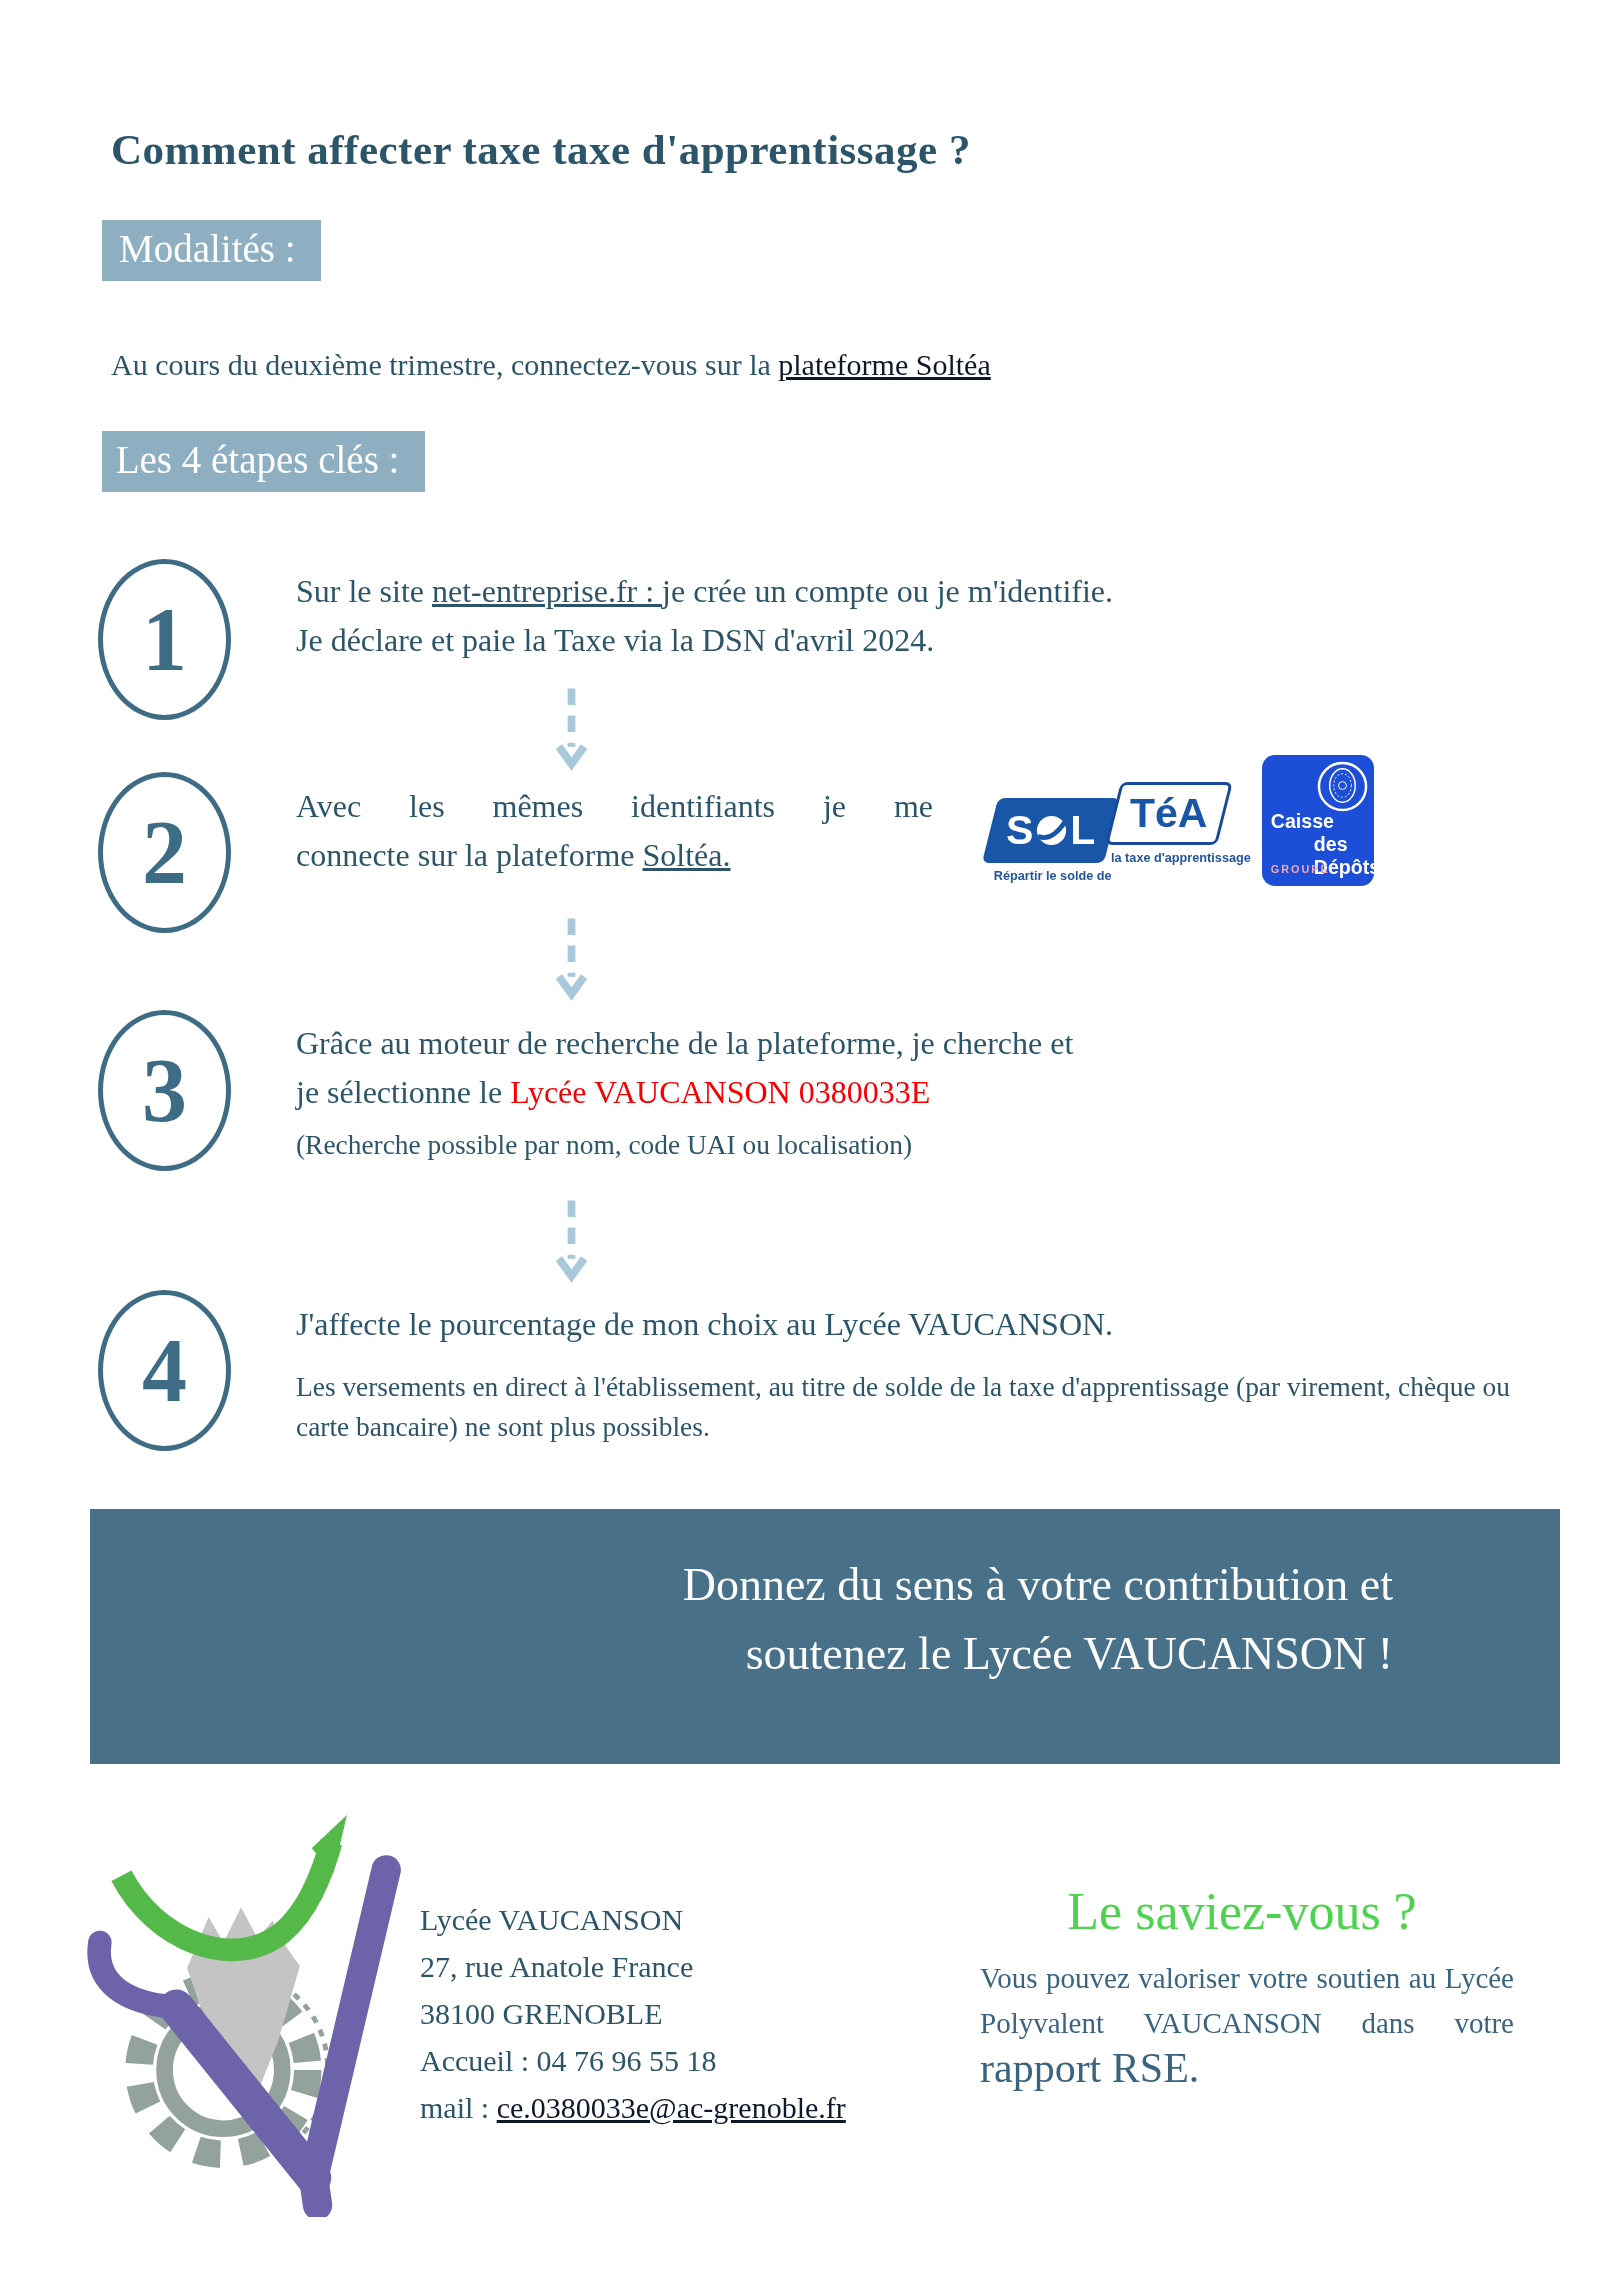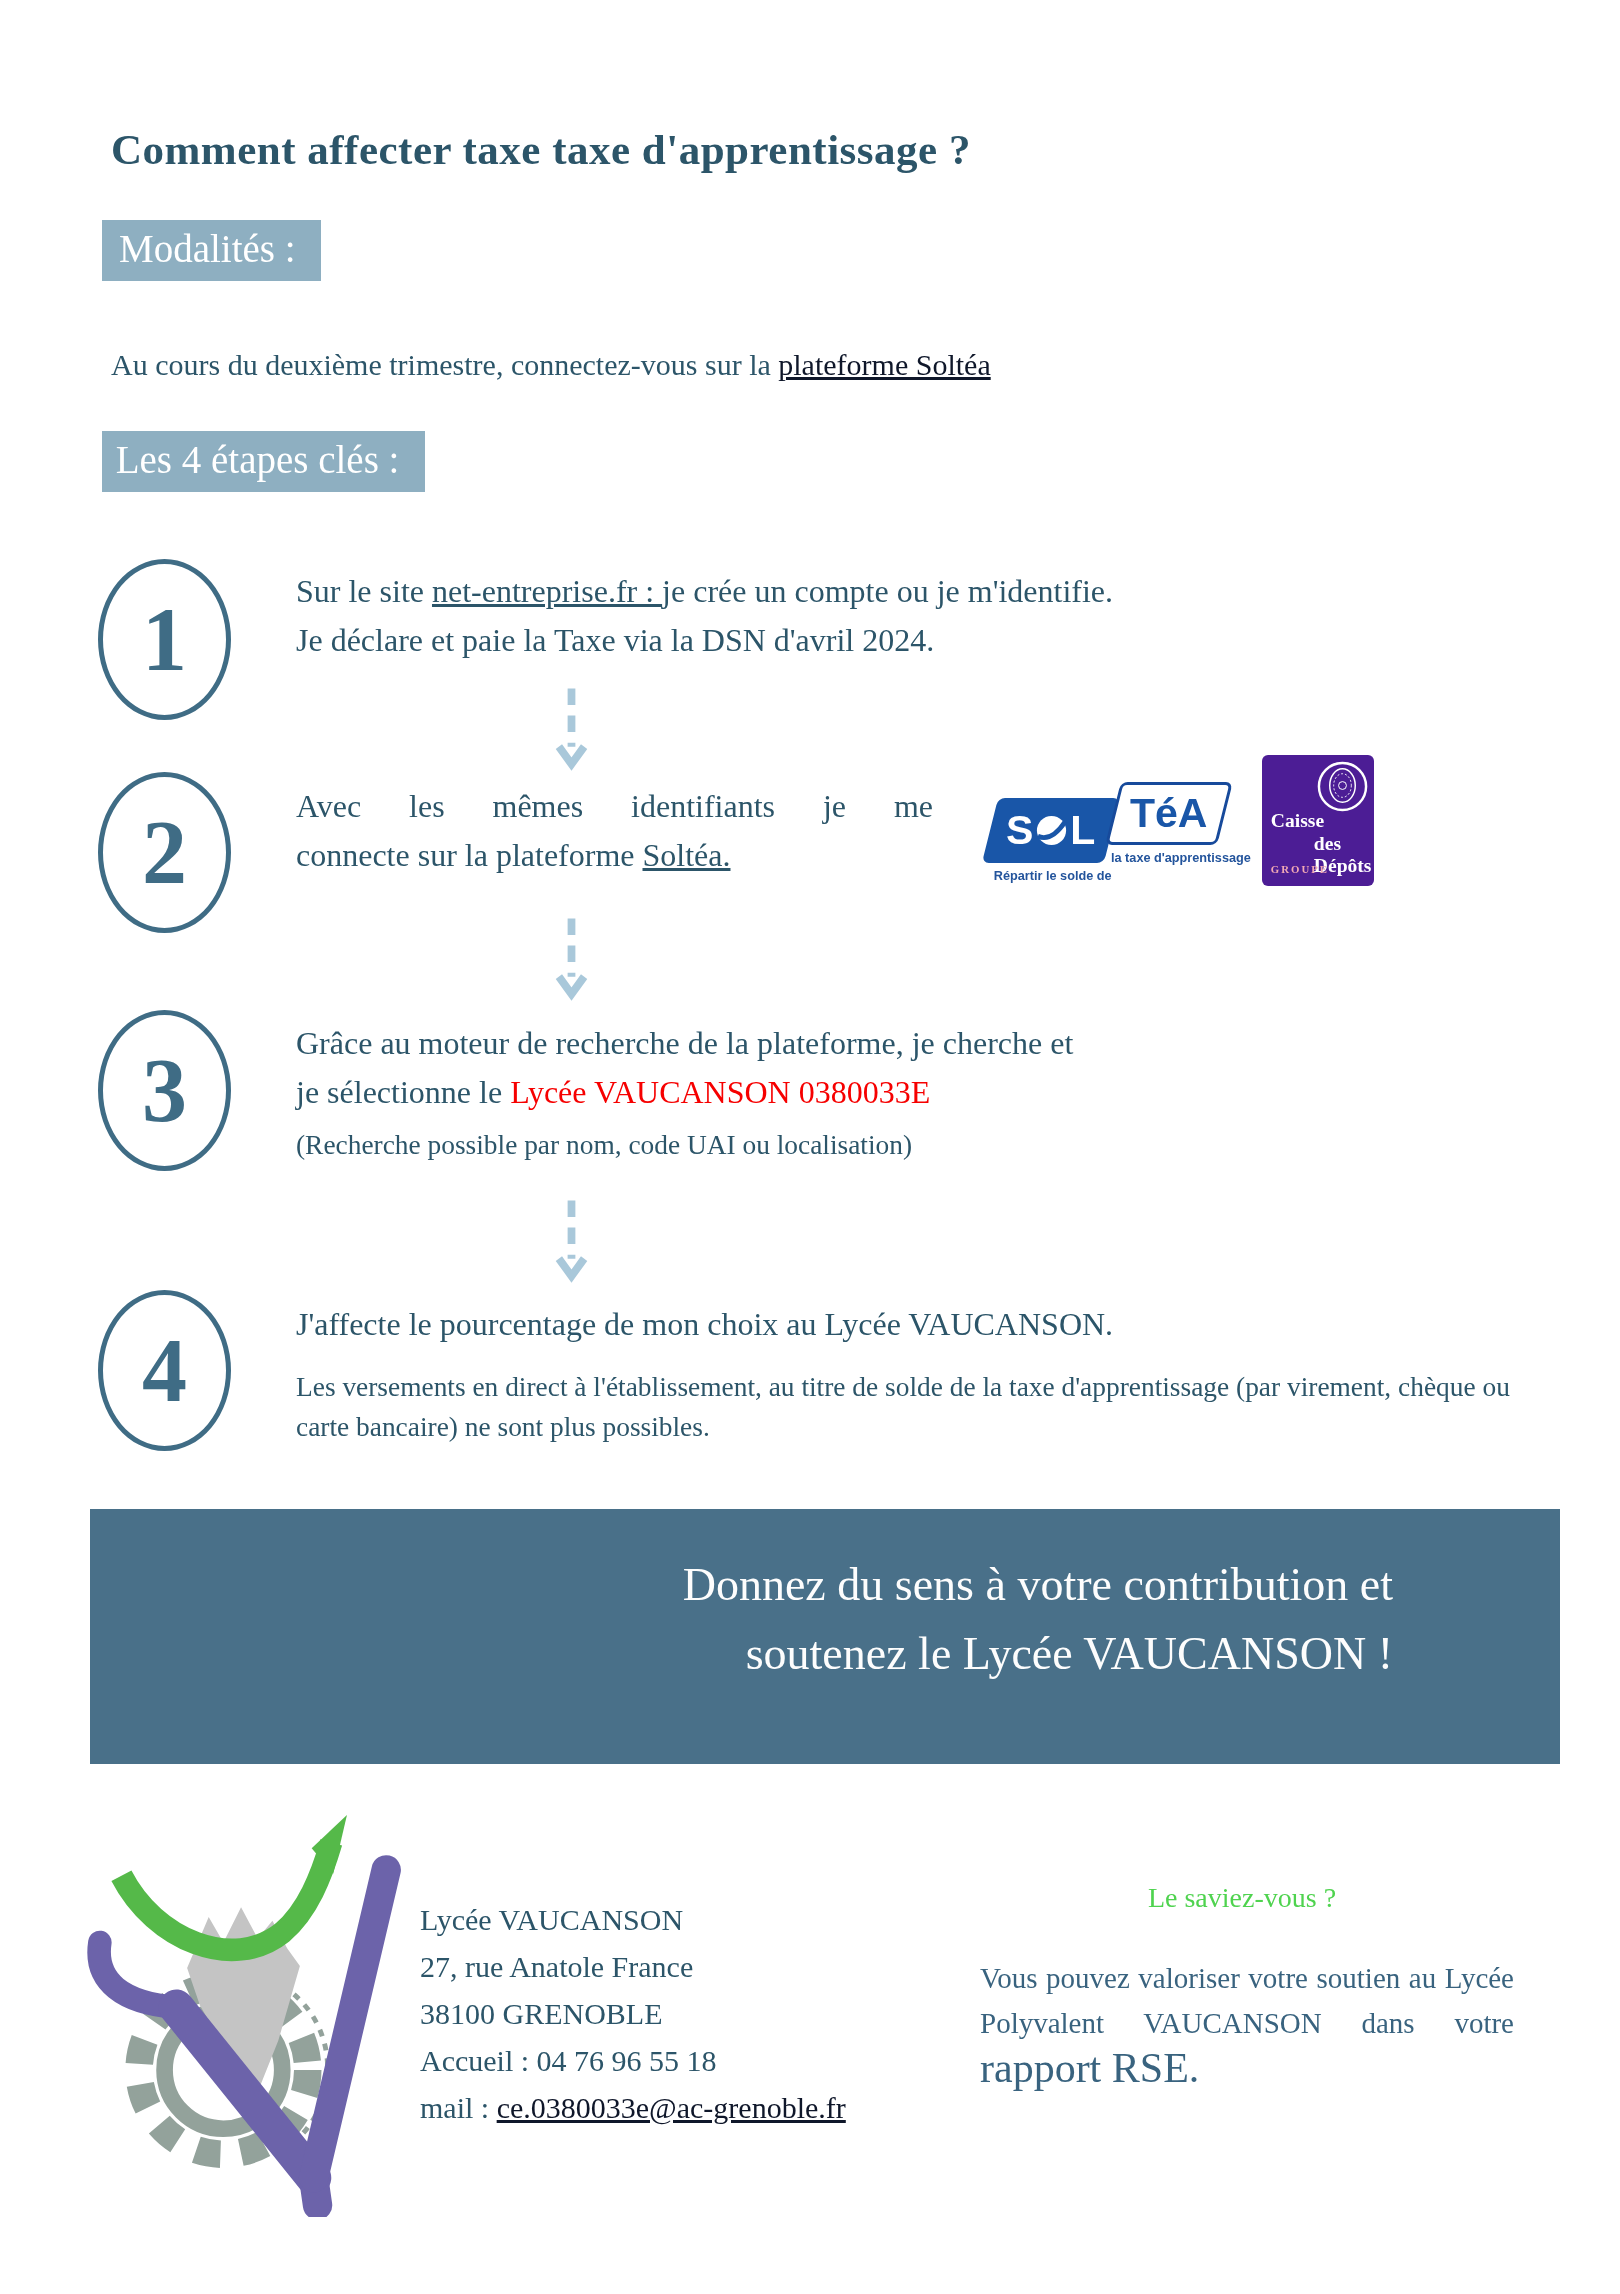--- a/index.html
+++ b/index.html
@@ -34,35 +34,35 @@
                transform:skewX(-14deg); display:flex; align-items:center; justify-content:center; }
   .sol-inner { transform:skewX(14deg); color:#ffffff; font-weight:bold; font-size:41px; display:flex; align-items:center; gap:1px; }
   .tea-plate { position:absolute; left:127px; top:29px; width:112px; height:63px; background:#ffffff; border:3.9px solid #174a9b; border-radius:6.9px;
                transform:skewX(-14deg); display:flex; align-items:center; justify-content:center; }
   .tea-inner { transform:skewX(14deg); color:#1956a8; font-weight:bold; font-size:41px; }
   .soltea-caption { position:absolute; font-size:12.7px; font-weight:bold; color:#23549c; white-space:nowrap; }
   .cap-left { left:7.8px; top:116px; }
   .cap-right { left:125px; top:98px; }
 
   
-  .caisse { position:absolute; left:1262px; top:755px; width:112px; height:131px; background:#4c1d95; border-radius:6px;
-            font-family:Liberation Serif, serif; color:#ffffff; }
+  .caisse { position:absolute; left:1262px; top:755px; width:112px; height:131px; background:#1d4ed8; border-radius:13px;
+            font-family:Liberation Sans, sans-serif; color:#ffffff; }
   .caisse .emblem { position:absolute; right:3.9px; top:3.9px; }
   .caisse .l1 { position:absolute; left:8.8px; top:55px;  font-size:19.6px; font-weight:bold; }
   .caisse .l2 { position:absolute; left:8.8px; top:78px;  font-size:19.6px; font-weight:bold;margin-left:43px; }
   .caisse .l3 { position:absolute; left:8.8px; top:108px; font-size:10.8px; letter-spacing:2px; color:#f2a9b4; font-weight:bold; }
 
   .banner { position:absolute; left:90px; top:1509px; width:1470px; height:255px; background:#497089; }
   .banner-text { position:absolute; left:0; right:167px; top:41px; text-align:right; color:#fdfdfd; font-size:46px; line-height:69px; }
 
   .vlogo { position:absolute; left:86px; top:1813px; }
 
   .contact { position:absolute; left:420px; top:1896px; font-size:30px; line-height:47px; color:#2c5569; }
 
-  .didyouknow-heading { position:absolute; left:980px; top:1882px; width:524px; text-align:center; font-size:28px; color:#4fd34f; }
+  .didyouknow-heading { position:absolute; left:980px; top:1882px; width:524px; text-align:center; font-size:52px; color:#4fd34f; }
   .didyouknow-text { position:absolute; left:980px; top:1956px; width:534px; font-size:29px; font-weight:normal; line-height:45px;
                      text-align:justify; color:#39637f; }
   .didyouknow-text .big { font-size:42px; }
 </style>
 </head>
 <body>
 
 <div class="page">
 
   <h1 class="title">Comment affecter taxe taxe d'apprentissage ?</h1>

